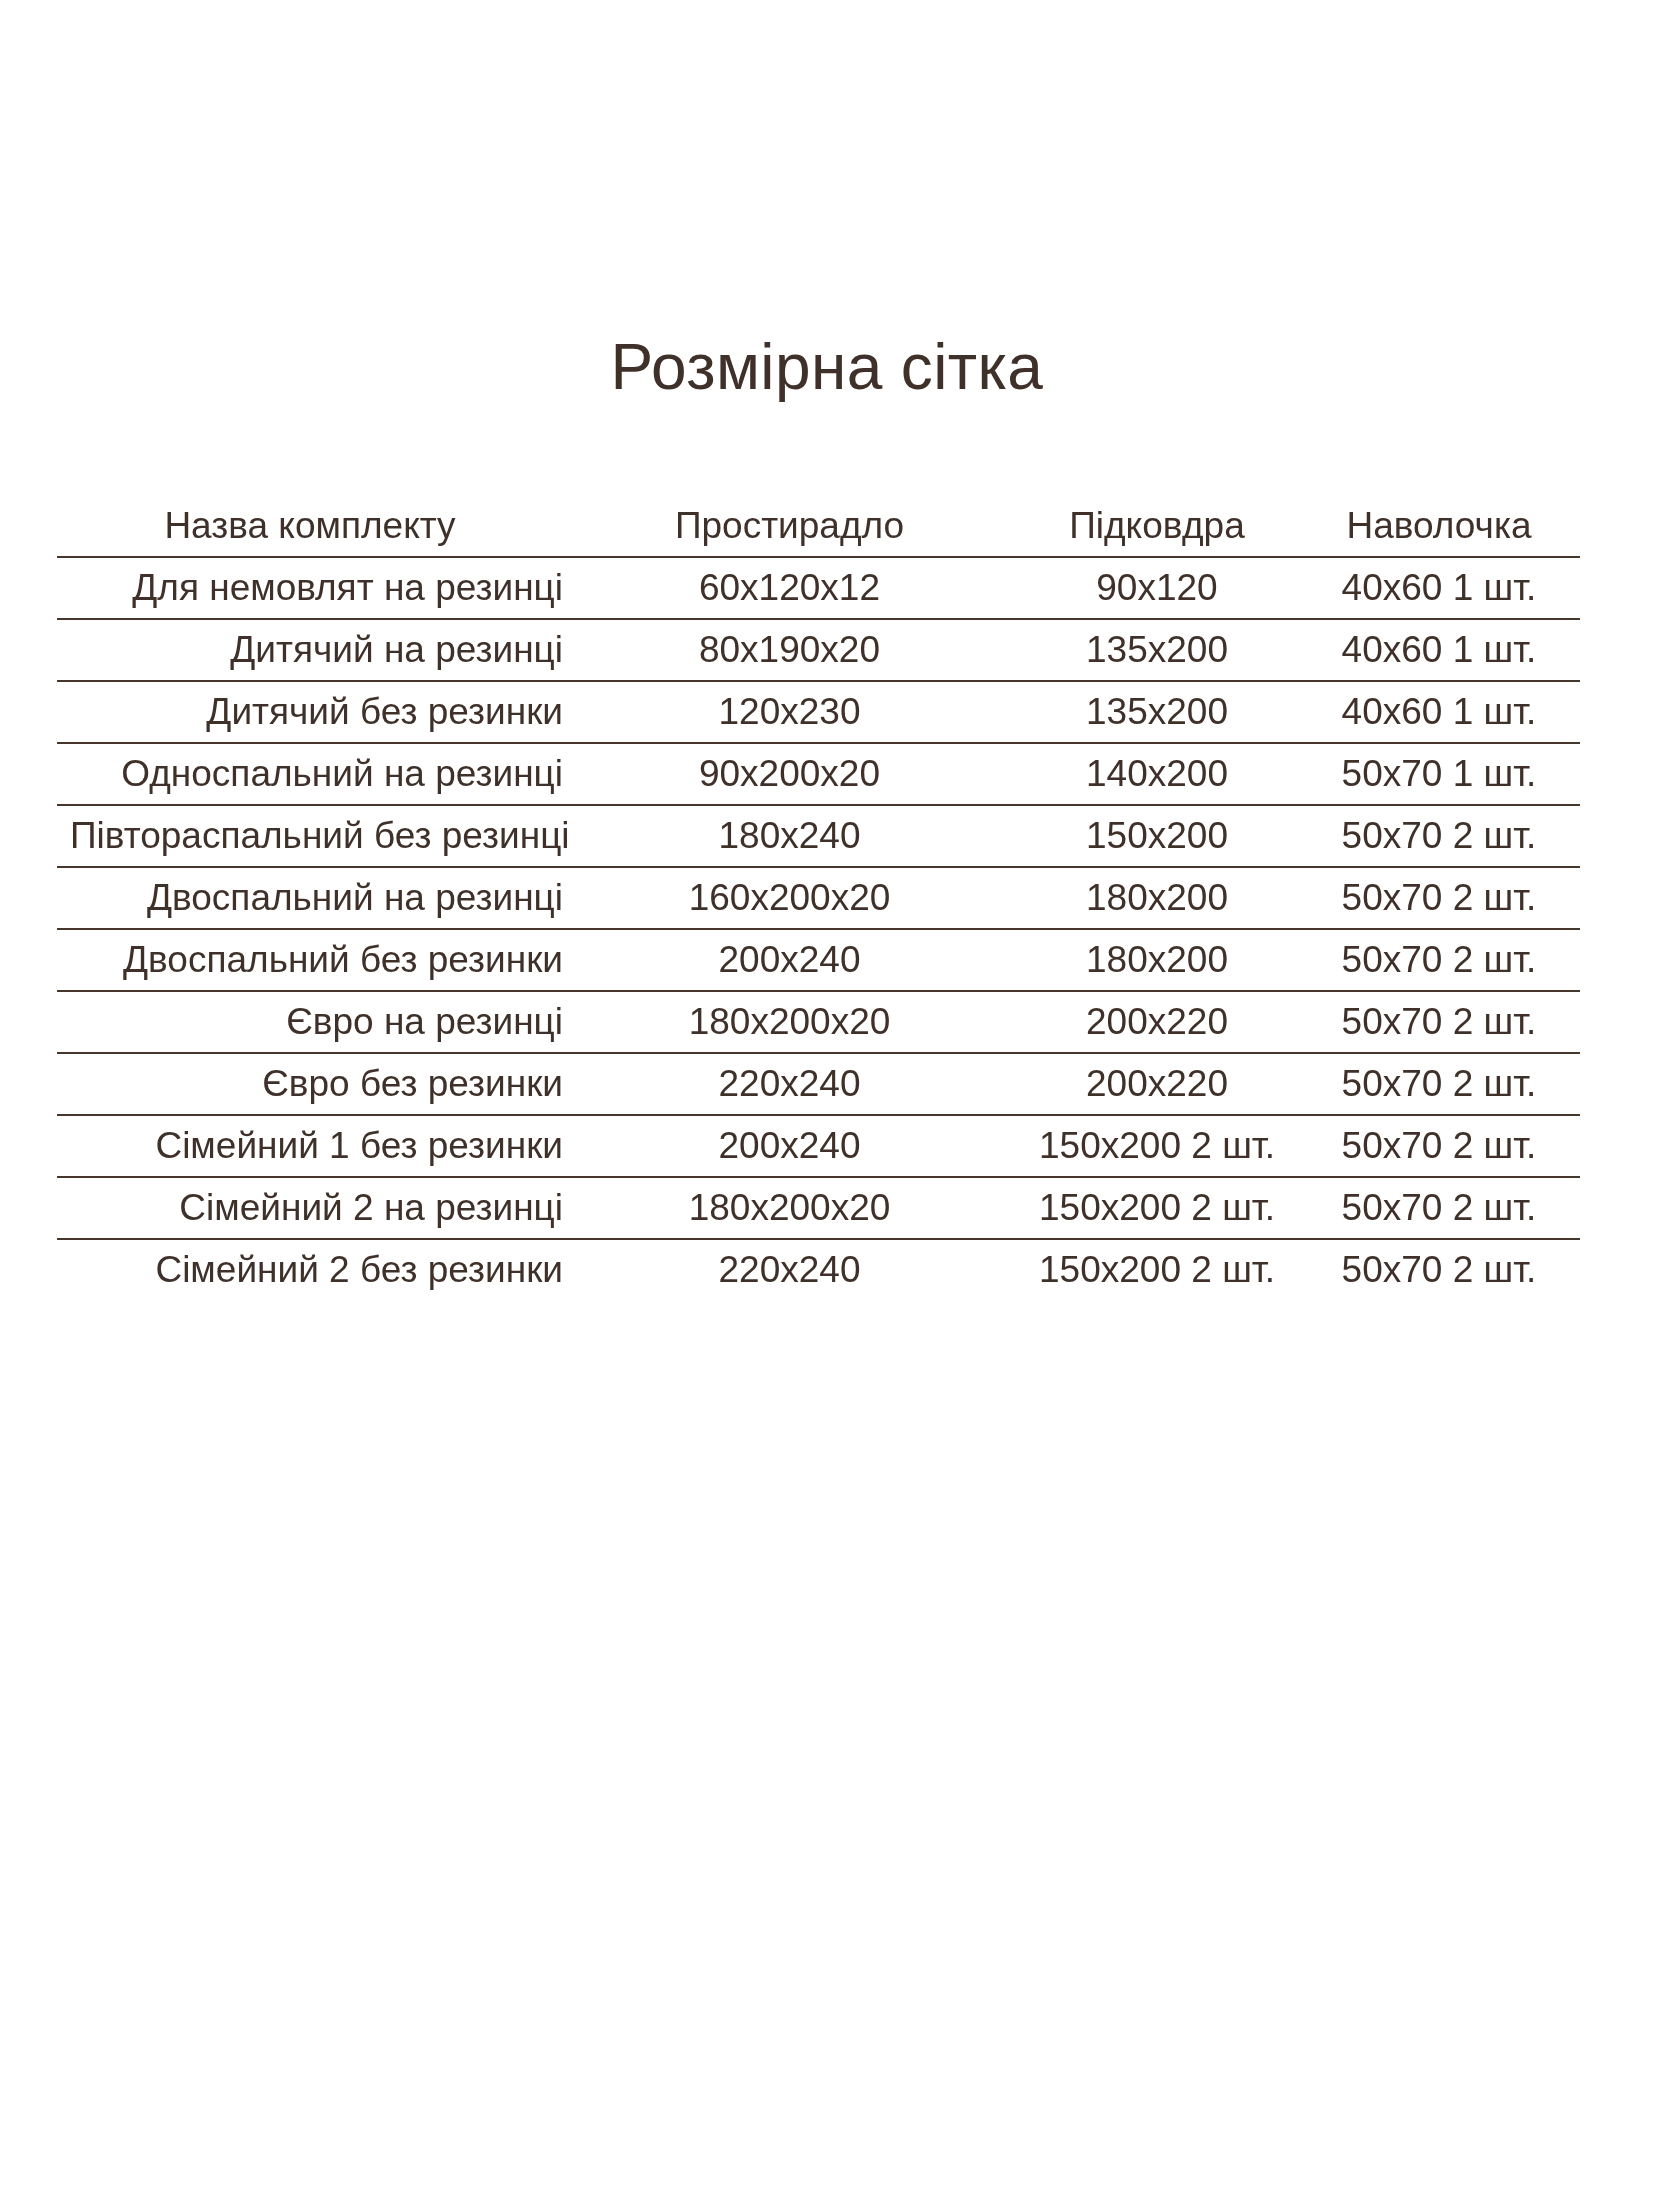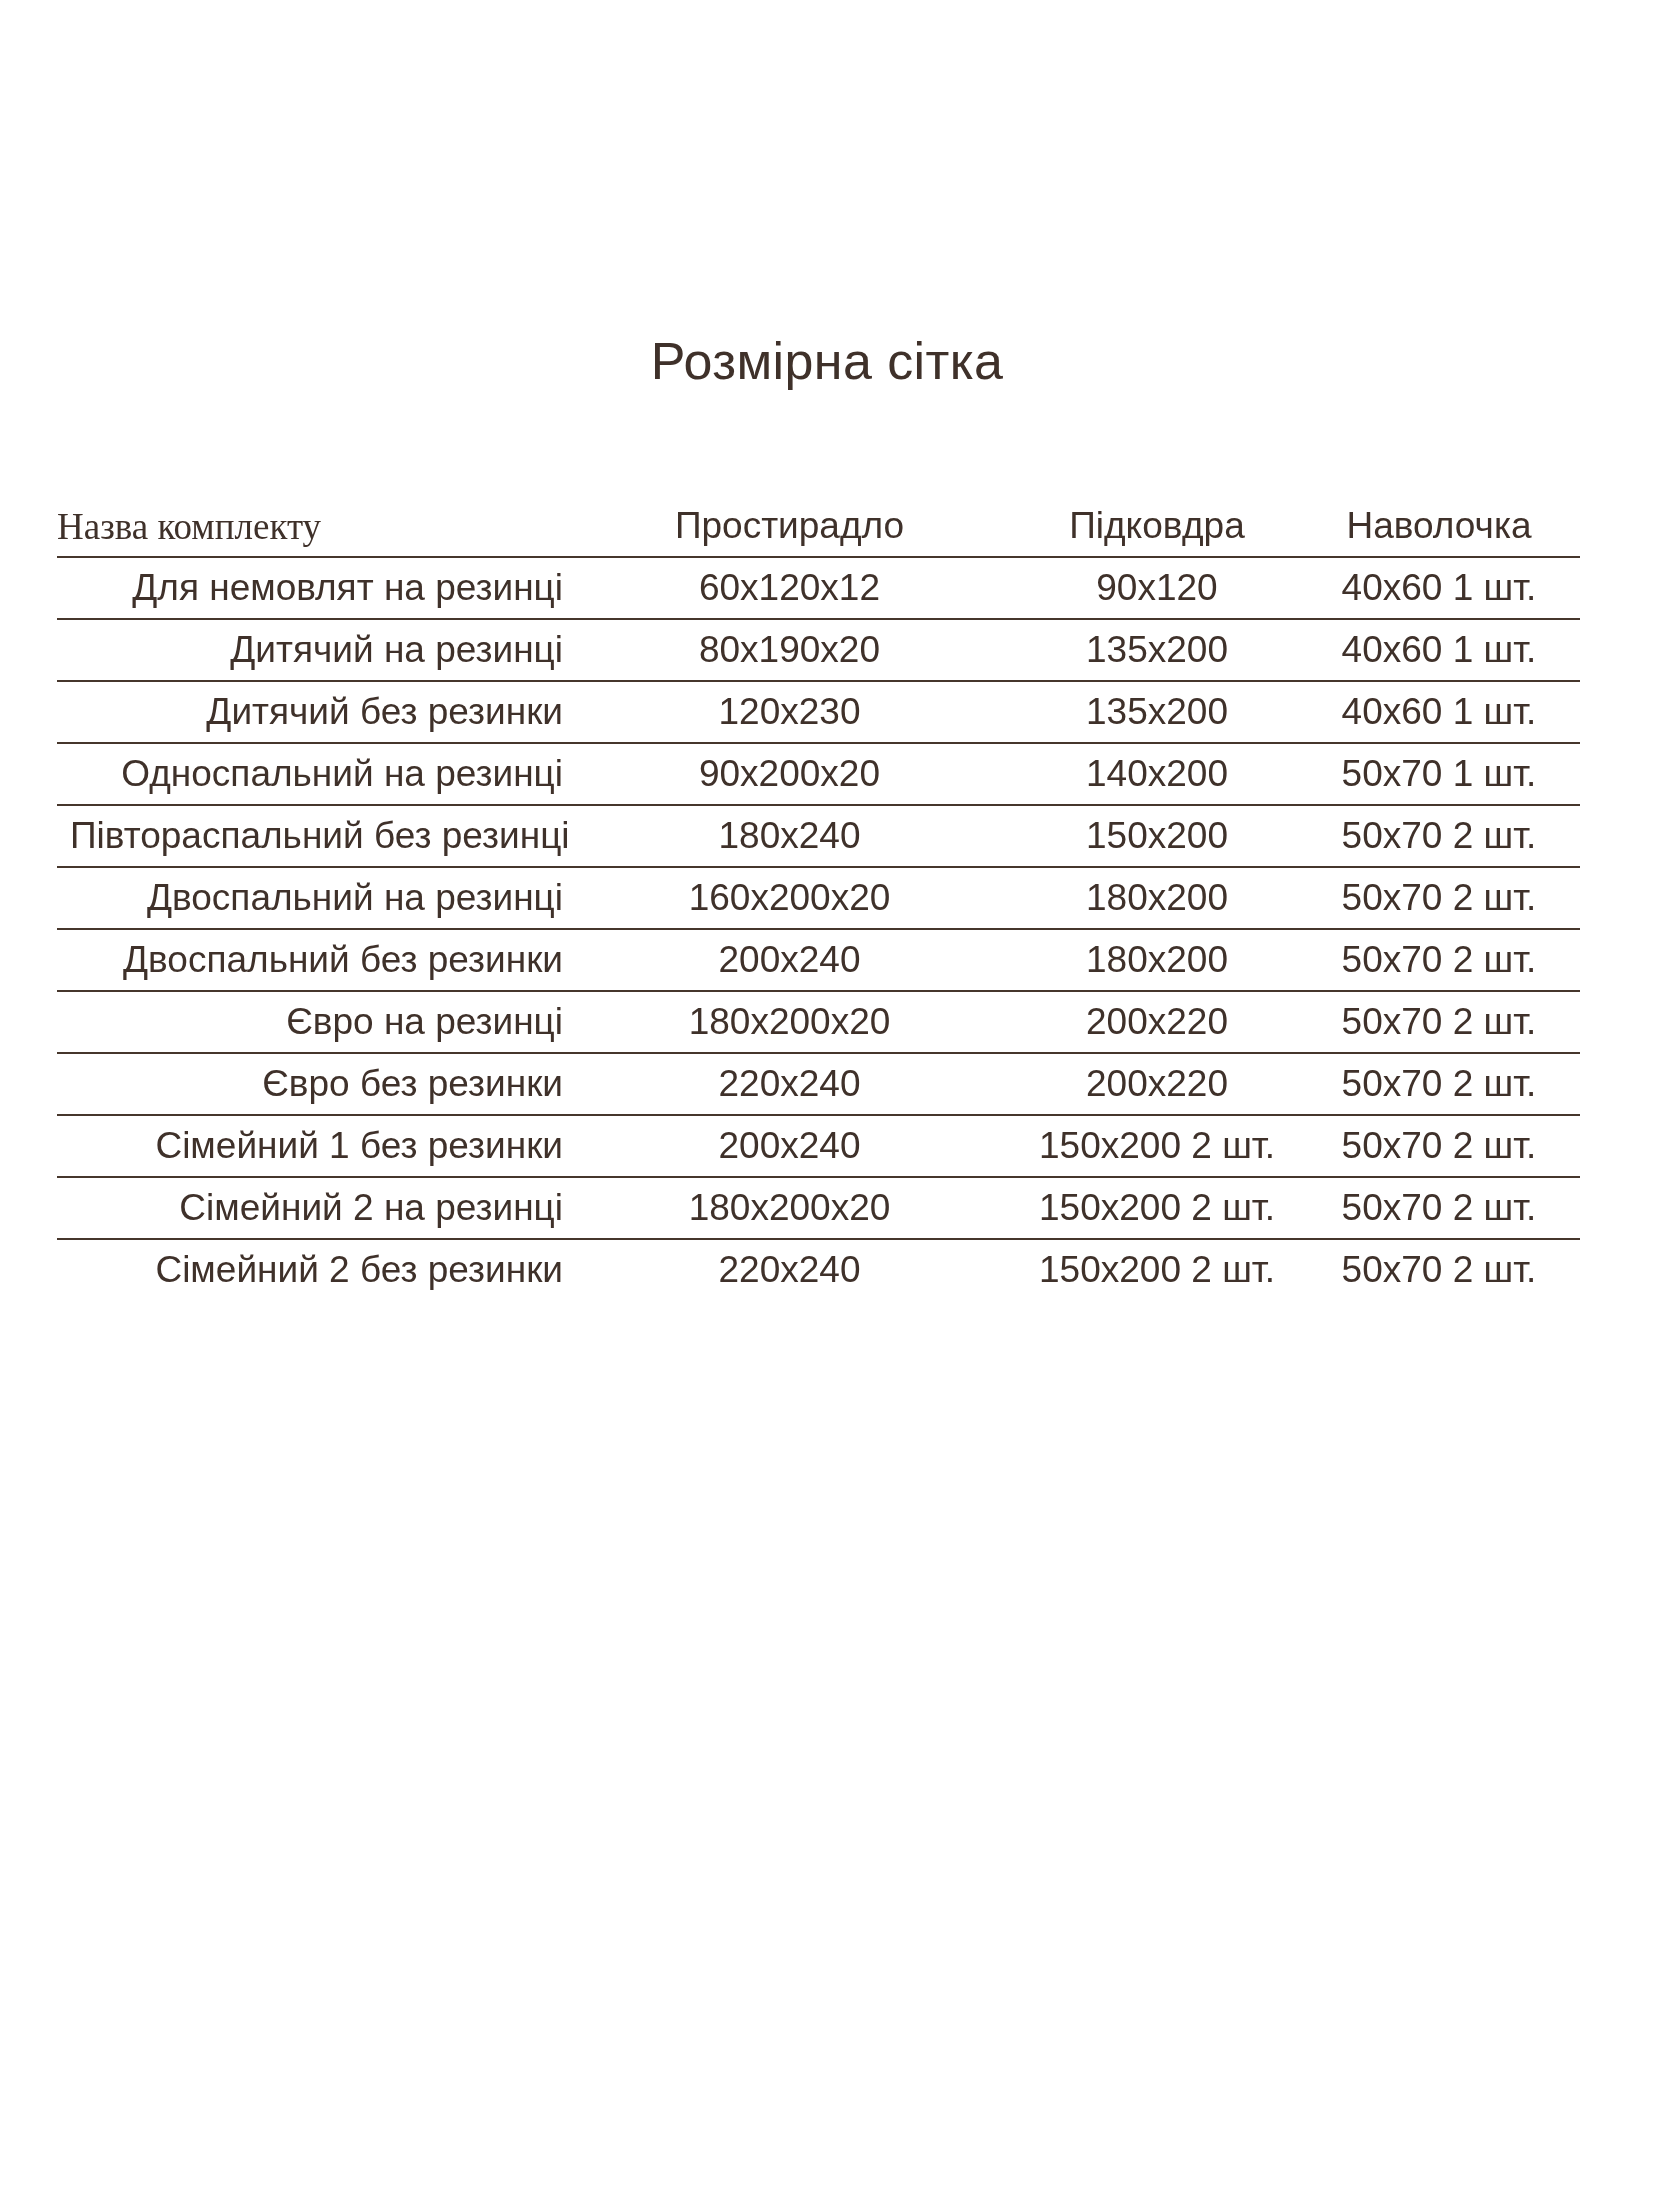--- a/index.html
+++ b/index.html
@@ -16,21 +16,21 @@
     color: #3f312a;
     overflow: hidden;
   }
   .title {
     position: absolute;
     top: 335px;
     left: 0;
     width: 100%;
     margin: 0;
     text-align: center;
-    font-size: 52px;
+    font-size: 64px;
     font-weight: 400;
     line-height: 1;
     letter-spacing: 0.4px;
     color: #3f312a;
   }
   table.size-table {
     position: absolute;
     left: 57px;
     top: 496px;
     width: 1523px;
@@ -54,23 +54,22 @@
     border-bottom: 2.5px solid #46362c;
   }
   .size-table tbody tr:last-child {
     border-bottom: none;
   }
   .size-table td.col-name {
     text-align: right;
     padding-left: 13px;
   }
   .size-table th.col-name-header {
-    text-align: left;
+    text-align: center;
     padding-left: 0;
-    font-family: Liberation Serif, serif;
   }
 </style>
 </head>
 <body>
 
 <div class="page">
 
   <h1 class="title">Розмірна сітка</h1>
 
   <table class="size-table">

